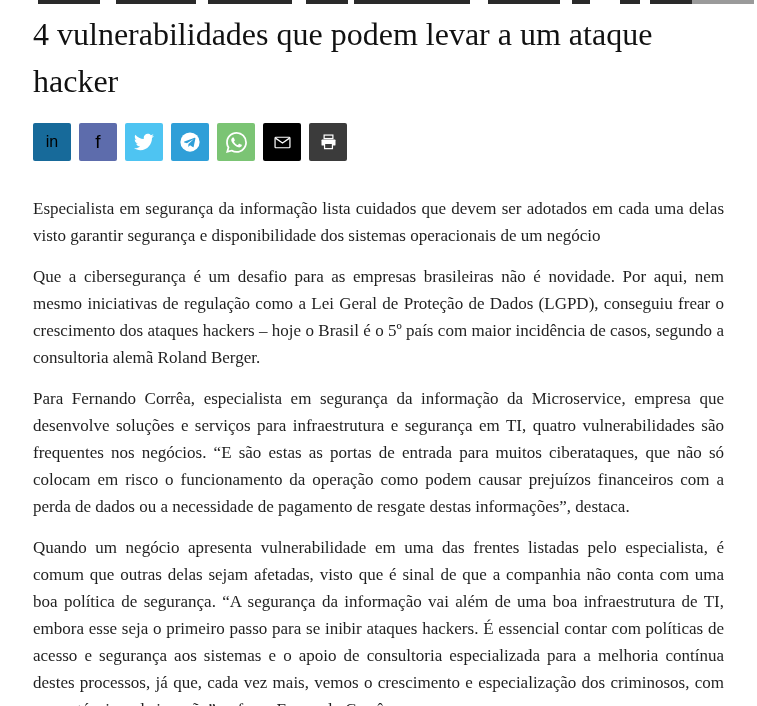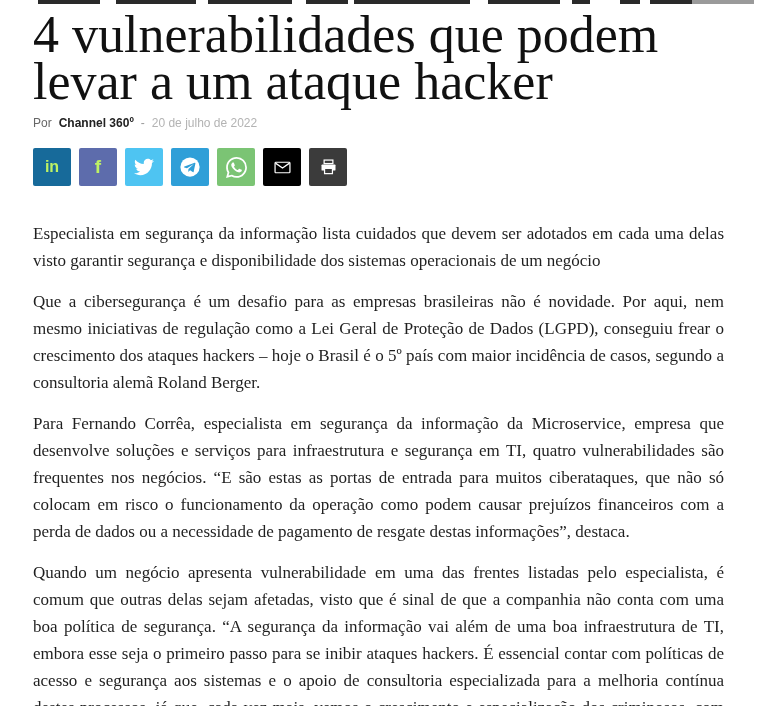--- a/index.html
+++ b/index.html
@@ -13,21 +13,21 @@
   }
   
   .top-crop { position:absolute; top:0; left:0; width:757px; height:5px; overflow:hidden; }
   .top-crop span { position:absolute; top:0; height:4px; background:#2a2a2a; display:block; }
 
   .article { position:absolute; top:5px; left:33px; width:691px; }
 
   h1.title {
     font-family:"Liberation Serif", serif;
     font-weight:400;
-    font-size:52px;
+    font-size:32px;
     line-height:47px;
     color:#111;
     margin:6px 0 0 0;
   }
   .byline {
     margin-top:11px;
     font-family:"Liberation Sans", sans-serif;
     font-size:12px;
     color:#666;
     display:flex;
@@ -44,22 +44,22 @@
     border-radius:2px;
     display:flex; align-items:center; justify-content:center;
     color:#fff;
     text-decoration:none;
     cursor:pointer;
     flex:0 0 auto;
   }
   .share-btn svg { width:20px; height:20px; display:block; }
   .txt-icon {
     font-family:"Liberation Sans", sans-serif;
-    font-weight:bold;
-    color:#bef264;
+    font-weight:normal;
+    color:#000000;
   }
   .txt-icon.in { font-size:16px; }
   .txt-icon.f  { font-size:19px; }
 
   .para {
     font-family:"Liberation Serif", serif;
     font-size:17px;
     line-height:27px;
     color:#1f1f1f;
     text-align:justify;
@@ -82,26 +82,20 @@
     <span style="left:572px; width:18px;"></span>
     <span style="left:620px; width:20px;"></span>
     <span style="left:650px; width:50px;"></span>
     <span style="left:692px; width:62px; background:#9a9a9a;"></span>
   </div>
 
   <article class="article">
 
     <h1 class="title">4 vulnerabilidades que podem levar a um ataque hacker</h1>
 
-    <div class="byline">
-      <span>Por</span>
-      <a class="author">Channel 360º</a>
-      <span class="sep">-</span>
-      <time>20 de julho de 2022</time>
-    </div>
 
     <div class="share-row">
 
       <a class="share-btn" style="background: rgb(23, 106, 154);">
         <span class="txt-icon in">in</span>
       </a>
 
       <a class="share-btn" style="background: rgb(93, 108, 172);">
         <span class="txt-icon f">f</span>
       </a>

